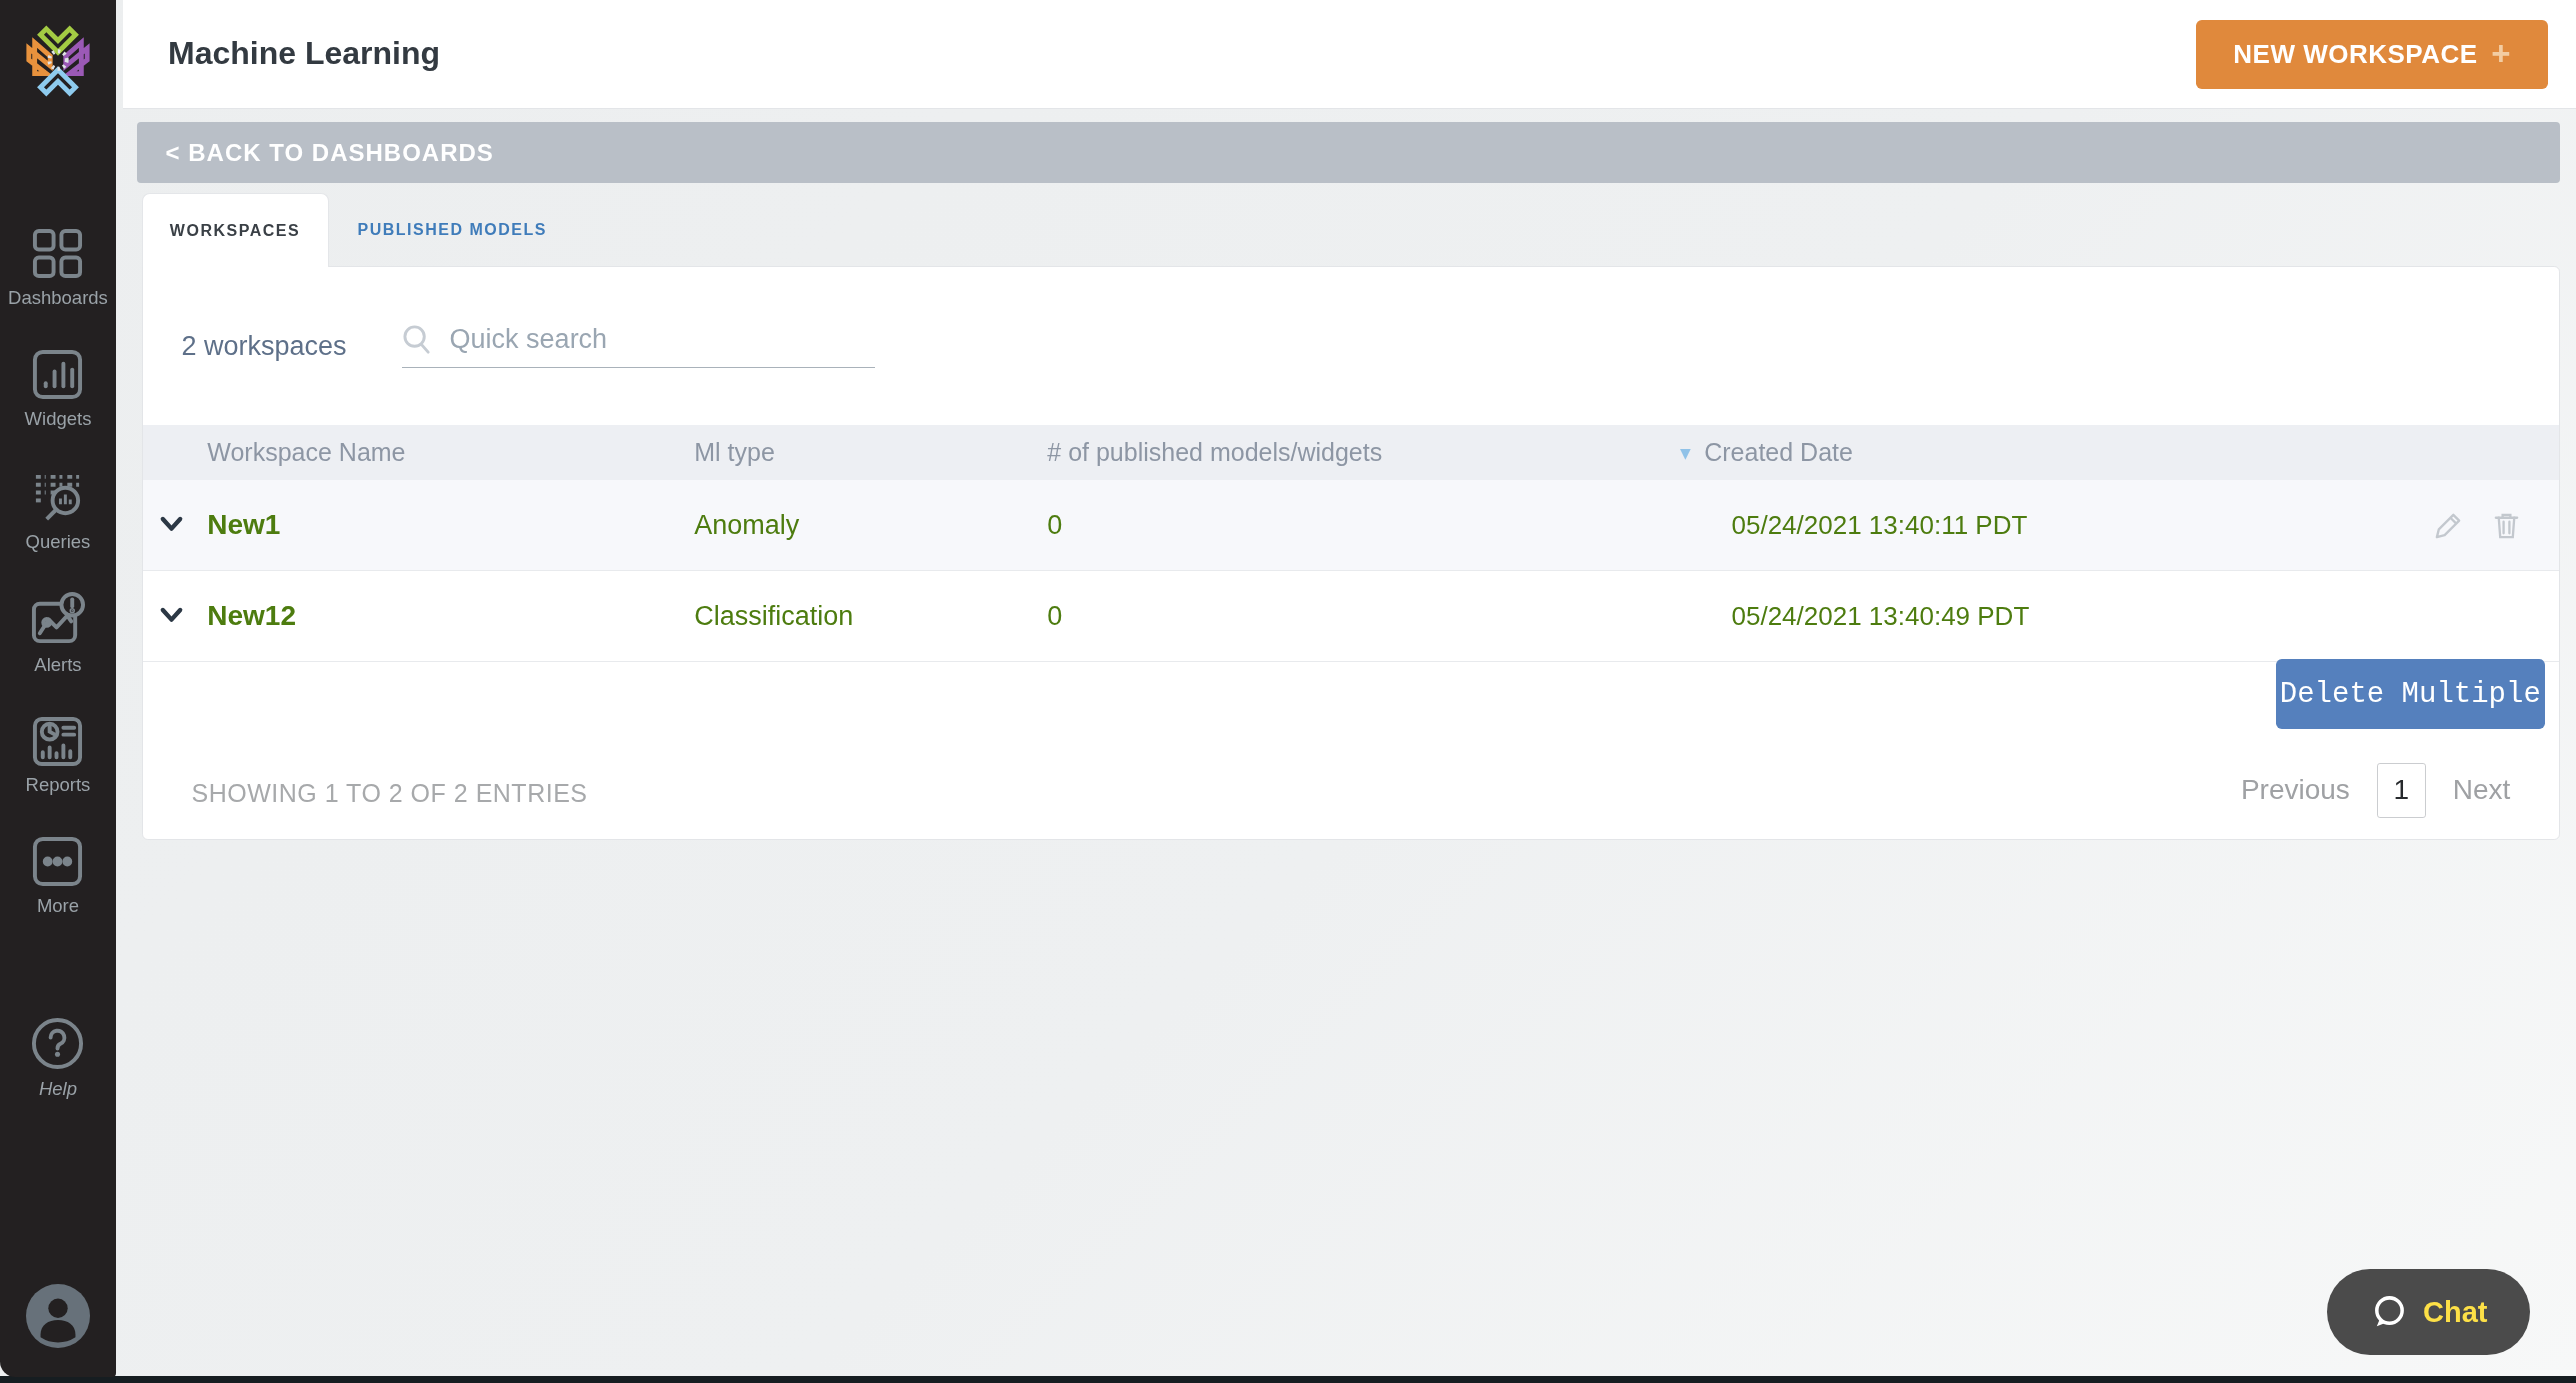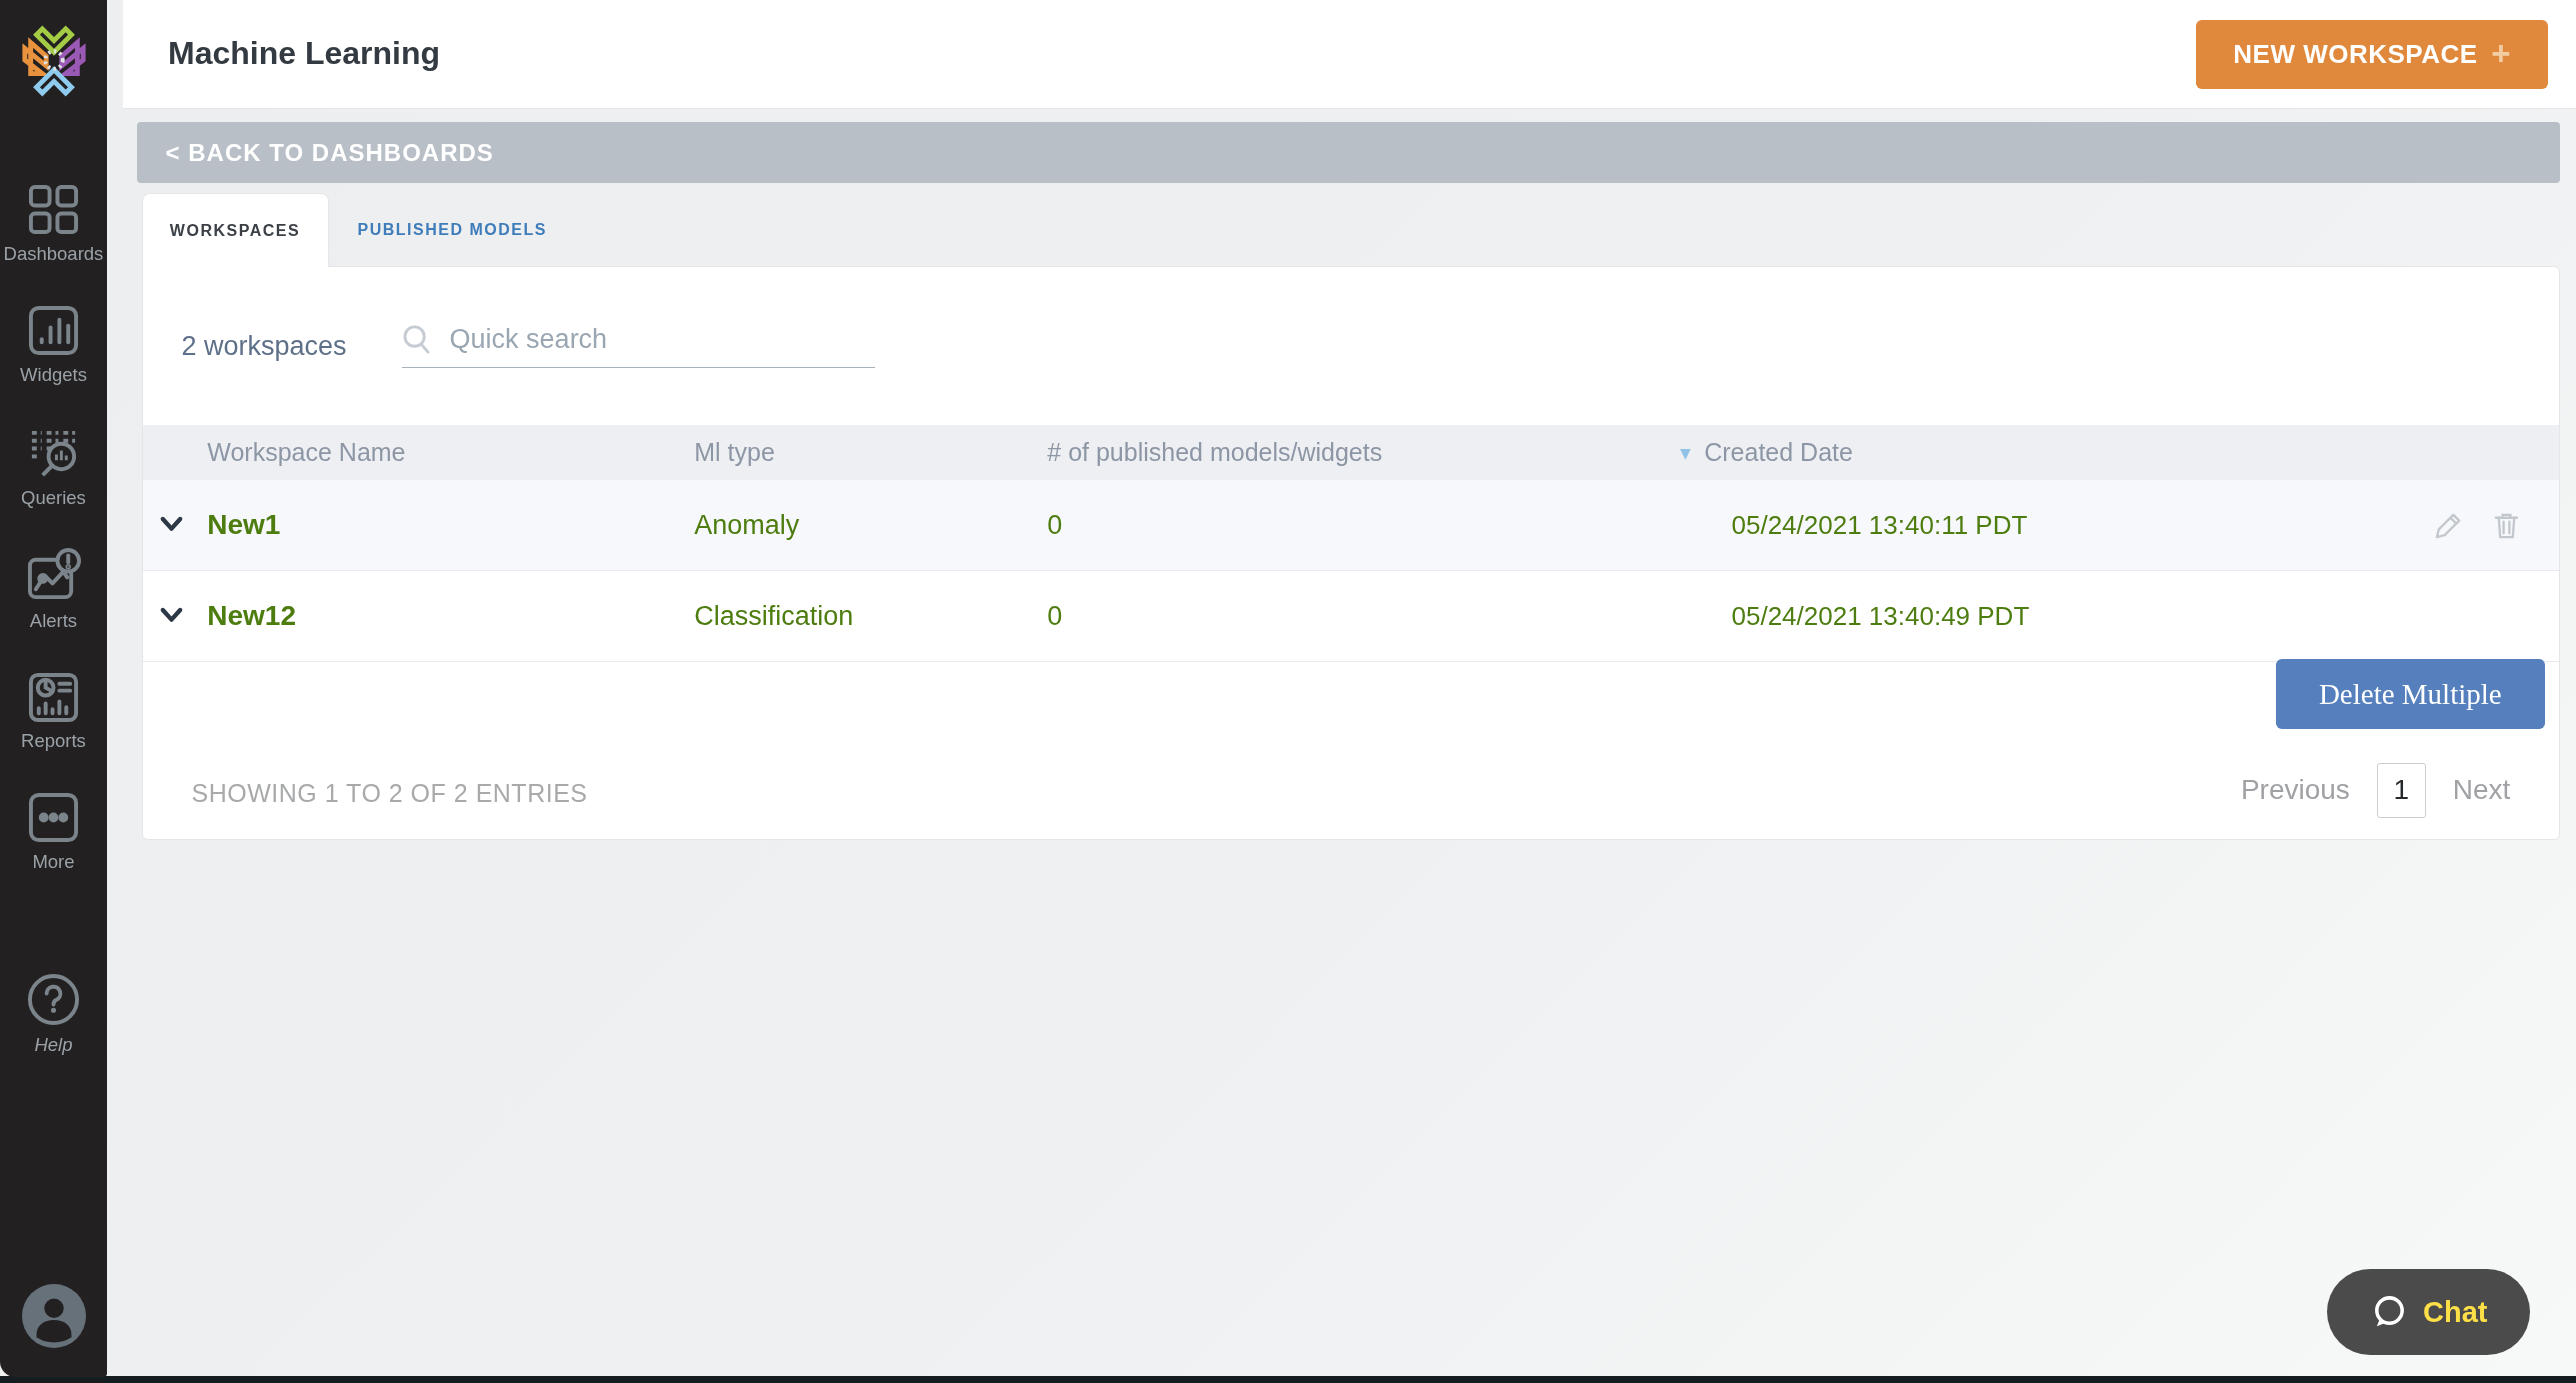--- a/index.html
+++ b/index.html
@@ -3,23 +3,23 @@
 <meta charset="utf-8">
 <style>
   * { margin:0; padding:0; box-sizing:border-box; }
   html,body { width:2576px; height:1383px; }
   body { font-family:"Liberation Sans","DejaVu Sans",sans-serif; background:#e9ebed; }
   .app { position:relative; width:2576px; height:1383px; overflow:hidden;
          background:linear-gradient(135deg,#eceeef 0%,#eef0f1 55%,#f7f8f8 100%); }
   .bottom-strip { position:absolute; left:0; right:0; bottom:0; height:6.8px; background:#161d21; }
 
   
-  .sidebar { position:absolute; left:0; top:0; width:107px; height:1377px; background:#232021;
+  .sidebar { position:absolute; left:0; top:0; width:116px; height:1377px; background:#232021;
              border-bottom-left-radius:15.6px; border-bottom-right-radius:3.9px;
-             display:flex; flex-direction:column; align-items:center; z-index:5; }
+             display:flex; flex-direction:column; align-items:center; z-index:5;gap:44px; }
   .logo { margin-top:23.4px; width:70px; height:74px; }
   .nav { margin-top:86px; display:flex; flex-direction:column; align-items:center; }
   .nav-item { display:flex; flex-direction:column; align-items:center; margin-bottom:39px; cursor:pointer; }
   .nav-item svg { display:block; }
   .nav-label { margin-top:6.8px; font-size:18.5px; color:#9aa2a8; }
   .help-item { margin-top:60px;font-style:italic; }
   .avatar-wrap { position:absolute; bottom:25px; left:50%; transform:translateX(-50%); }
 
   
   .main { position:absolute; left:123px; top:0; right:0; bottom:0; }
@@ -68,21 +68,21 @@
   .trow.striped { background:#f7f8fb; }
   .cell-chevron { display:flex; justify-content:center; }
   .cell-name { padding-left:7.8px; font-weight:bold; font-size:28px; }
   .cell-plain { padding-left:7.8px; }
   .cell-date { padding-left:73px; font-size:26px; }
   .cell-actions { display:flex; justify-content:flex-end; gap:27px; padding-right:37px; }
   .cell-actions svg { cursor:pointer; }
 
   .delete-btn { position:absolute; right:14.6px; top:392px; width:269px; height:70px;
                 background:#5580bd; border:none; border-radius:5.8px; color:#ffffff;
-                font-family:Liberation Serif, serif; font-size:29px; cursor:pointer; }
+                font-family:Liberation Mono, monospace; font-size:29px; cursor:pointer; }
 
   .showing { position:absolute; left:49px; bottom:31px; font-size:25px; color:#a7a9ab;
              letter-spacing:0.5px; }
   .pagination { position:absolute; right:49px; bottom:21.4px; display:flex; align-items:center;
                 gap:27px; font-size:28px; color:#9fa1a4; }
   .page-link { cursor:pointer; }
   .page-box { width:49px; height:55px; border:1.9px solid #cbcdd0; border-radius:2.9px;
               display:flex; align-items:center; justify-content:center; color:#26292c;
               cursor:pointer; }
 

